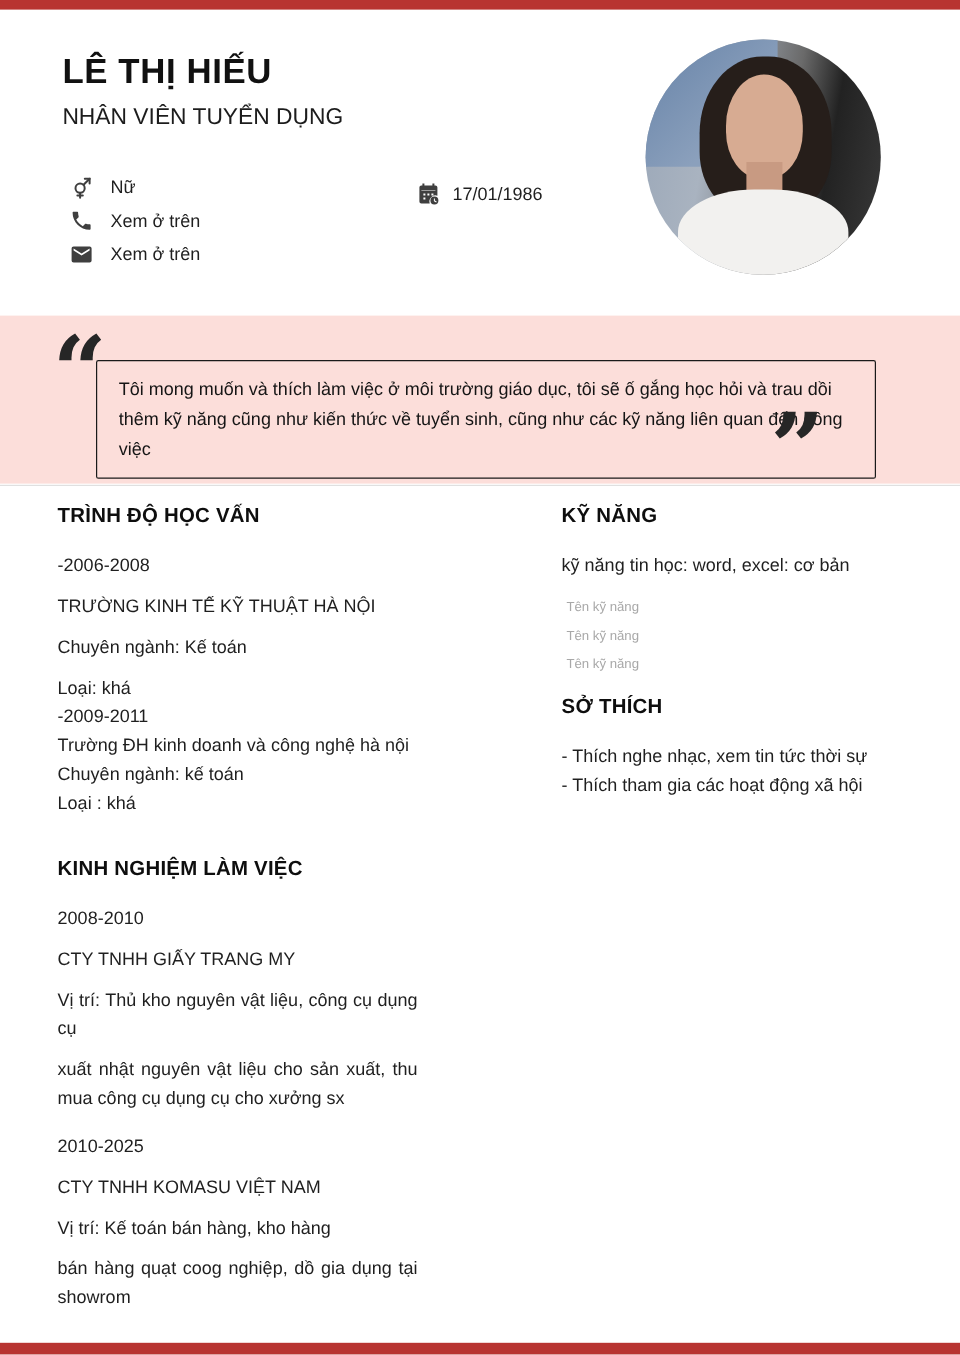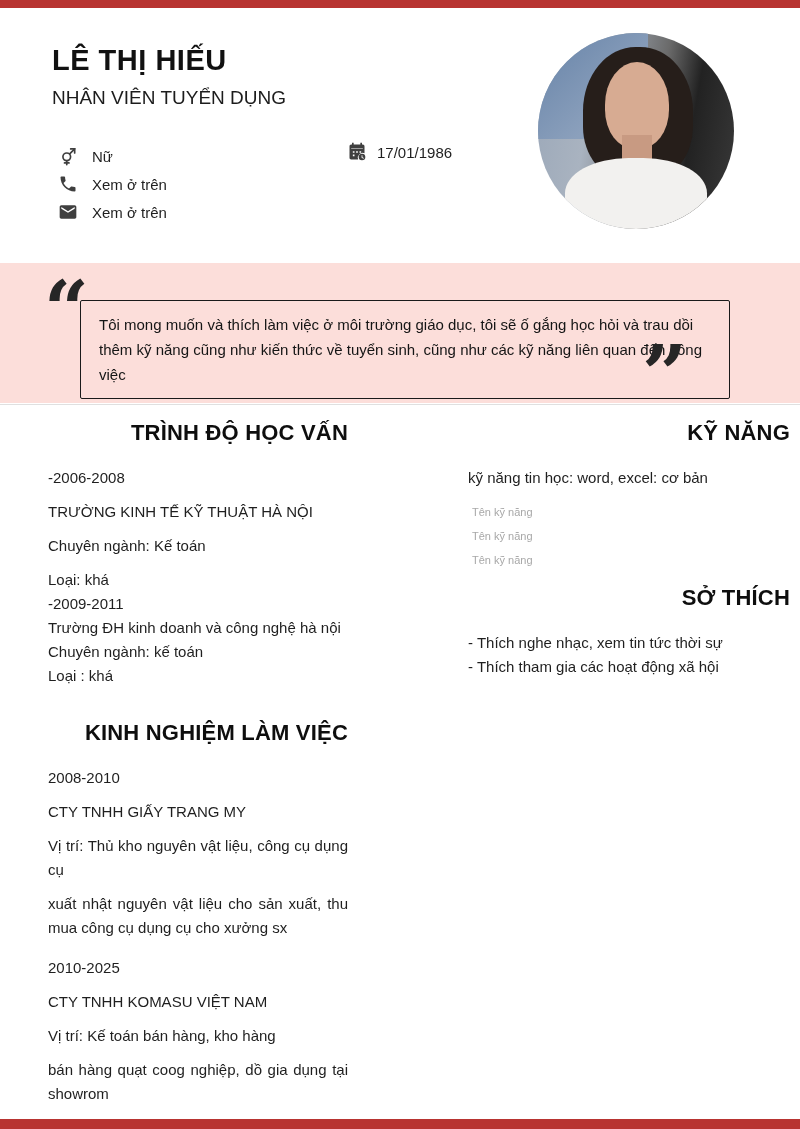--- a/index.html
+++ b/index.html
@@ -11,21 +11,21 @@
 
   .name{position:absolute;left:52px;top:44px;font-size:29px;font-weight:bold;
         letter-spacing:.5px;color:#111;}
   .job-title{position:absolute;left:52px;top:87px;font-size:19px;color:#1c1c1c;}
 
   .contact{position:absolute;left:58px;top:142px;}
   .contact-row{display:flex;align-items:center;height:28px;}
   .contact-row .icon{width:20px;height:20px;margin-right:14px;flex:0 0 20px;}
   .contact-row .icon svg{width:20px;height:20px;fill:#3f3f3f;}
   .contact-row .txt{font-size:15px;color:#1f1f1f;}
-  .dob-row{position:absolute;left:347px;top:138px;display:flex;align-items:center;height:28px;}
+  .dob-row{position:absolute;left:347px;top:148px;display:flex;align-items:center;height:28px;}
   .dob-row .icon{width:20px;height:20px;margin-right:10px;}
   .dob-row .icon svg{width:20px;height:20px;fill:#3f3f3f;}
   .dob-row .txt{font-size:15px;}
 
   .photo{position:absolute;left:538px;top:33px;width:196px;height:196px;border-radius:50%;
          overflow:hidden;background:linear-gradient(100deg,#9aa7b8 0%,#a9b3c0 28%,#6a6a6a 58%,#222 74%,#3a3a3a 100%);}
   .photo .curtain{position:absolute;left:-6%;top:-8%;width:62%;height:62%;
          background:linear-gradient(135deg,#5f7da4,#8ba0bc 70%);border-bottom-right-radius:55%;}
   .photo .hair{position:absolute;left:23%;top:7%;width:56%;height:68%;background:#261e1a;
          border-radius:48% 48% 40% 40%;}
@@ -42,21 +42,21 @@
   .qmark.close{left:642px;top:72px;}
   .quote-box{position:absolute;left:80px;top:37px;width:612px;min-height:40px;
          border:1px solid #1a1a1a;border-radius:2px;padding:11px 18px;background:transparent;}
   .quote-box .txt{font-size:15px;line-height:25px;color:#151515;}
 
   .divider{position:absolute;left:0;top:404px;width:800px;height:1px;background:#e0e0e0;}
 
   .col{position:absolute;top:420px;}
   .col.left{left:48px;width:300px;}
   .col.right{left:468px;width:322px;}
-  h2{font-size:22px;font-weight:bold;color:#0e0e0e;margin:0 0 20px 0;letter-spacing:.2px;text-align:right;}
+  h2{font-size:17px;font-weight:bold;color:#0e0e0e;margin:0 0 20px 0;letter-spacing:.2px;}
   h2.mt{margin-top:32px;}
   .para{font-size:15px;line-height:24px;margin:0 0 10px 0;}
   .line{font-size:15px;line-height:24px;margin:0;}
   .just{text-align:justify;}
   .ghost{font-size:11px;line-height:24px;margin:0;color:#a8a8a8;padding-left:4px;}
   .job{margin-top:4px;}
   .desc{margin-bottom:16px;}
   h2.hobby-h{margin-top:13px;}
 </style>
 </head>

